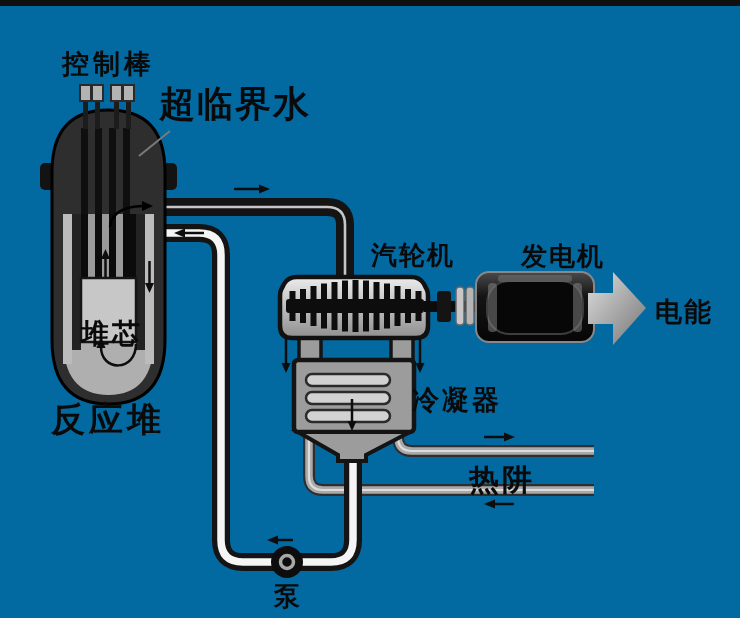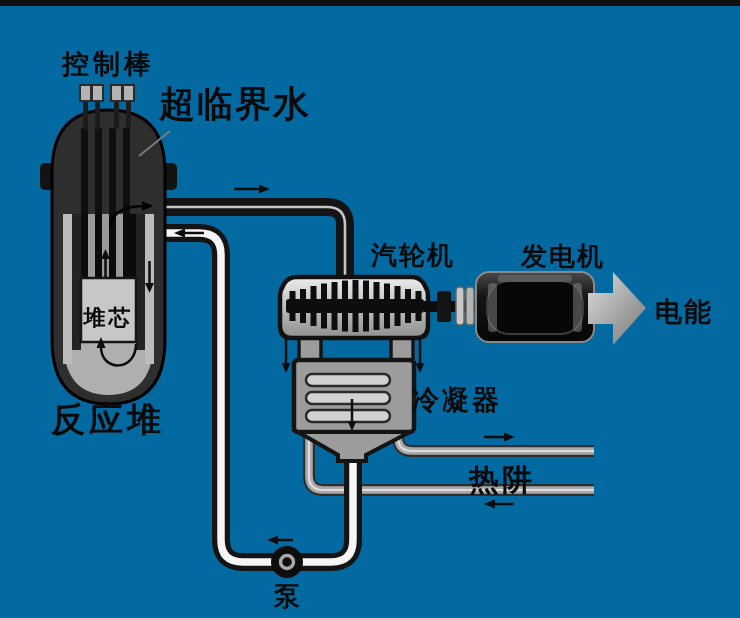--- a/index.html
+++ b/index.html
@@ -187,21 +187,21 @@
       <line x1="484" y1="437" x2="505" y2="437"></line>
         <polygon points="504,432.5 504,441.5 515,437" stroke="none"></polygon>
 
       <line x1="514" y1="504" x2="494" y2="504"></line>
         <polygon points="495,499.5 495,508.5 484,504" stroke="none"></polygon>
     </g>
   </svg>
 
   <div class="lbl" style="left:62px;top:46px;font-size:27px;letter-spacing:4px;">控制棒</div>
   <div class="lbl" style="left:159px;top:80px;font-size:36px;letter-spacing:2px;">超临界水</div>
-  <div class="lbl" style="left:81px;top:303px;width:55px;text-align:center;font-size:22px;letter-spacing:3px;">堆芯</div>
+  <div class="lbl" style="left:81px;top:315px;width:55px;text-align:center;font-size:28px;letter-spacing:3px;">堆芯</div>
   <div class="lbl" style="left:50px;top:397px;width:116px;text-align:center;font-size:34px;letter-spacing:4px;font-family:Liberation Serif, serif;">反应堆</div>
   <div class="lbl" style="left:371px;top:238px;font-size:26px;letter-spacing:2px;">汽轮机</div>
   <div class="lbl" style="left:489px;top:239px;font-size:26px;letter-spacing:2px;margin-left:32px;">发电机</div>
   <div class="lbl" style="left:655px;top:294px;font-size:27px;letter-spacing:2px;">电能</div>
   <div class="lbl" style="left:412px;top:382px;font-size:27px;letter-spacing:3px;">冷凝器</div>
   <div class="lbl" style="left:469px;top:460px;font-size:30px;letter-spacing:3px;">热阱</div>
   <div class="lbl" style="left:269px;top:579px;width:36px;text-align:center;font-size:26px;">泵</div>
 
 </div>
 

